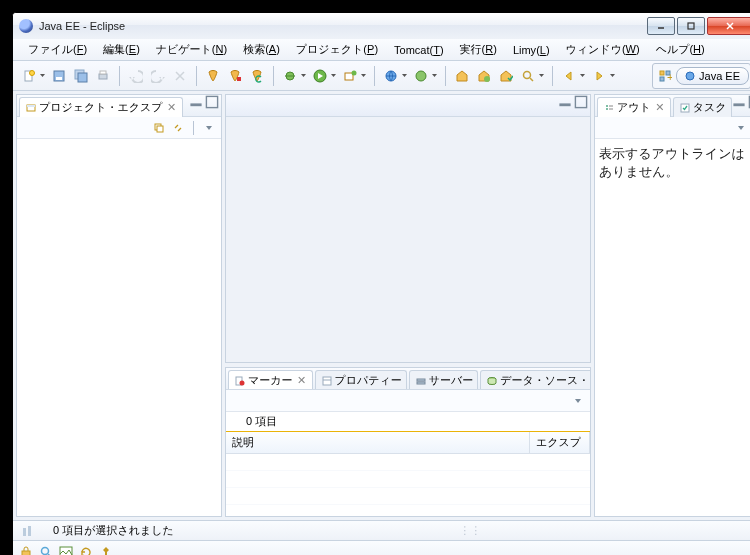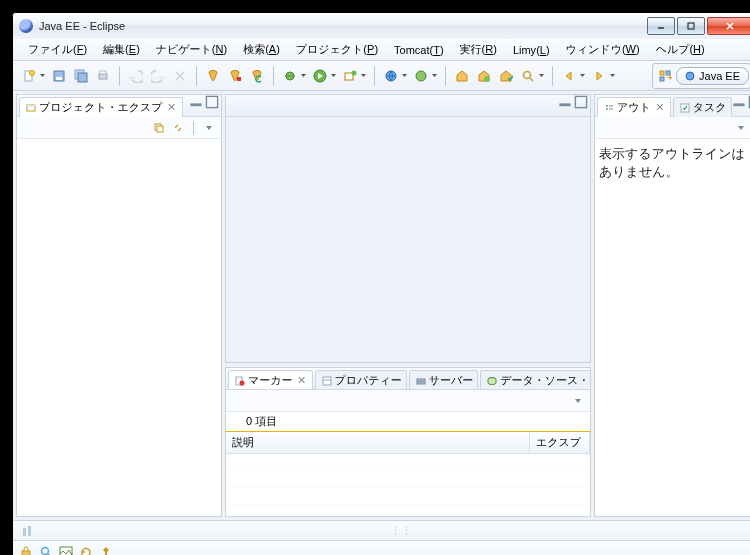--- a/index.html
+++ b/index.html
@@ -452,20 +452,21 @@
         </div>
       </div>
     </div>
   </div>
 
   <div class="statusbar">
     <svg class="status-icon" viewBox="0 0 14 14">
         <rect x="2" y="4" width="3" height="8" fill="#bcd"></rect>
         <rect x="7" y="2" width="3" height="10" fill="#bcd"></rect>
       </svg>
+    <span>0 項目が選択されました</span>
     <div class="grip">⋮⋮</div>
   </div>
 
   <div class="trimbar">
     <svg class="trim-icon" viewBox="0 0 14 14">
         <rect x="3" y="6" width="8" height="6" fill="#f2c258" stroke="#c49a20"></rect>
         <path d="M5 6V4a2 2 0 0 1 4 0v2" fill="none" stroke="#c49a20"></path>
       </svg>
     <svg class="trim-icon" viewBox="0 0 14 14">
         <circle cx="6" cy="6" r="3.5" fill="none" stroke="#5aa8d8" stroke-width="1.5"></circle>

